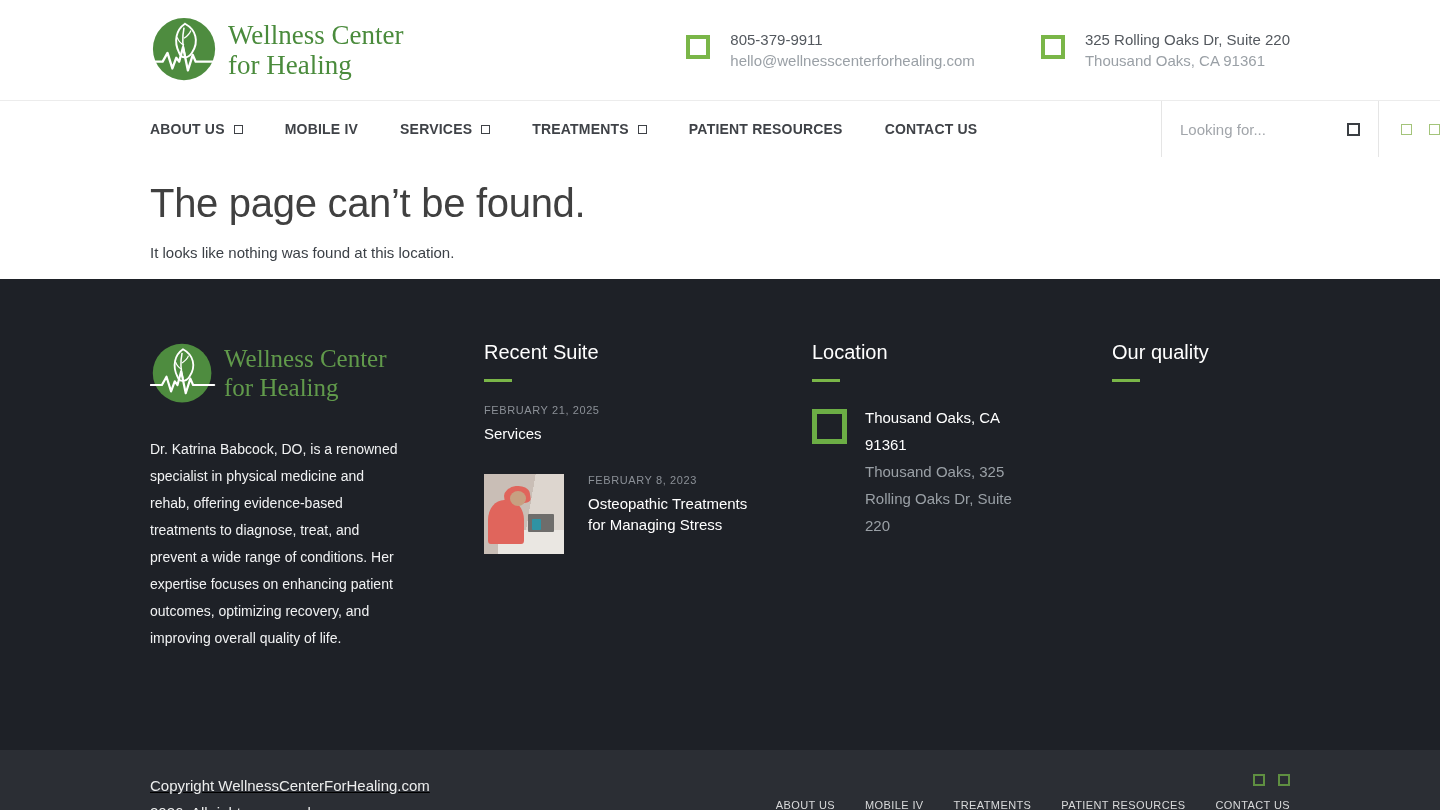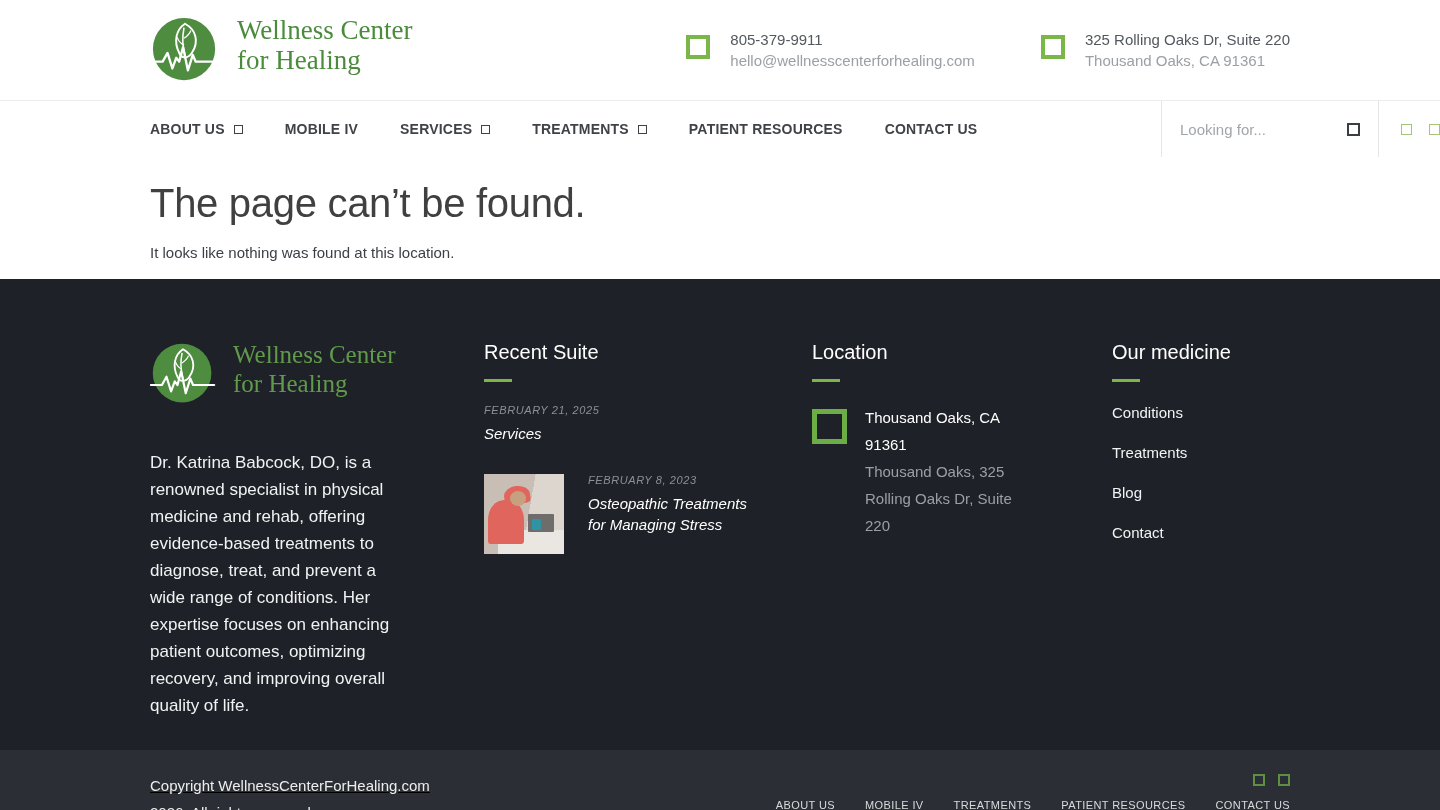--- a/index.html
+++ b/index.html
@@ -2,21 +2,21 @@
 <html><head>
 <meta charset="utf-8">
 <style>
   * { margin:0; padding:0; box-sizing:border-box; }
   html,body { width:1440px; height:810px; overflow:hidden; background:#fff;
     font-family:"Liberation Sans", sans-serif; }
 
   
   .header { height:100px; display:flex; align-items:center;
     justify-content:space-between; padding:0 150px; background:#fff; }
-  .brand { display:flex; align-items:flex-start; gap:17px; }
+  .brand { display:flex; align-items:center; gap:8px; }
   .brand-text { font-family:"Liberation Serif", serif; font-size:27px;
     line-height:1.12; color:#4a8b3c; }
   .contacts { display:flex; gap:66px; }
   .contact { display:flex; gap:20px; }
   .sq-green { width:24px; height:24px; border:4px solid #7ab648; margin-top:6px; flex:none; }
   .contact-l1 { font-size:15px; color:#53585e; line-height:21px; }
   .contact-l2 { font-size:15px; color:#9aa0a6; line-height:21px; }
 
   
   .navbar { height:57px; border-top:1px solid #ececec; display:flex; align-items:stretch; }
@@ -36,26 +36,26 @@
   
   .main { height:122px; padding:24px 150px 0; }
   .page-title { font-size:40px; font-weight:500; color:#404040; letter-spacing:-.3px; }
   .page-sub { font-size:15px; color:#3c4147; margin-top:18px; }
 
   
   .footer { background:#1e2127; height:471px; padding:62px 150px 0;
     display:grid; grid-template-columns:334px 328px 300px auto; }
   .f-brand-text { font-family:"Liberation Serif", serif; font-size:25px;
     line-height:1.15; color:#619a4b; }
-  .f-about { margin-top:42px; width:252px; font-size:17px; line-height:27px; color:#f1f2f3; }
+  .f-about { margin-top:29px; width:252px; font-size:14px; line-height:27px; color:#f1f2f3; }
   .f-h { font-size:20px; font-weight:500; color:#fff; }
   .f-underline { width:28px; height:3px; background:#7ab648; margin:15px 0 22px; }
   .post-date { font-size:11px; letter-spacing:.6px; color:#8b9097; }
   .post-title { font-size:15px; color:#fff; line-height:21px; margin-top:7px; cursor:pointer; }
-  .post { margin-bottom:30px;font-style:italic; }
+  .post { margin-bottom:30px; }
   .post-row { display:flex; gap:24px; }
   .loc-row { display:flex; gap:18px; }
   .map-sq { width:35px; height:35px; border:5px solid #6cae45; flex:none; margin-top:5px; }
   .loc-text { font-size:15px; line-height:27px; width:170px; }
   .loc-l1 { color:#fff; }
   .loc-l2 { color:#9aa0a6; }
   .svc-links { display:flex; flex-direction:column; gap:23px; }
   .svc-link { font-size:15px; color:#f2f3f4; cursor:pointer; }
 
   
@@ -212,28 +212,22 @@
     <div class="loc-row">
       <span class="map-sq"></span>
       <div class="loc-text">
         <div class="loc-l1">Thousand Oaks, CA 91361</div>
         <div class="loc-l2">Thousand Oaks, 325 Rolling Oaks Dr, Suite 220</div>
       </div>
     </div>
   </div>
 
   <div>
-    <h3 class="f-h">Our medicine</h3>
+    <h3 class="f-h">Our quality</h3>
     <div class="f-underline"></div>
-    <div class="svc-links">
-      <a class="svc-link">Conditions</a>
-      <a class="svc-link">Treatments</a>
-      <a class="svc-link">Blog</a>
-      <a class="svc-link">Contact</a>
-    </div>
   </div>
 </footer>
 
 <div class="bottom">
   <div class="copy">
     <div>Copyright WellnessCenterForHealing.com</div>
     <div>2026. All rights reserved.</div>
   </div>
   <div class="bottom-right">
     <div class="b-socials">

